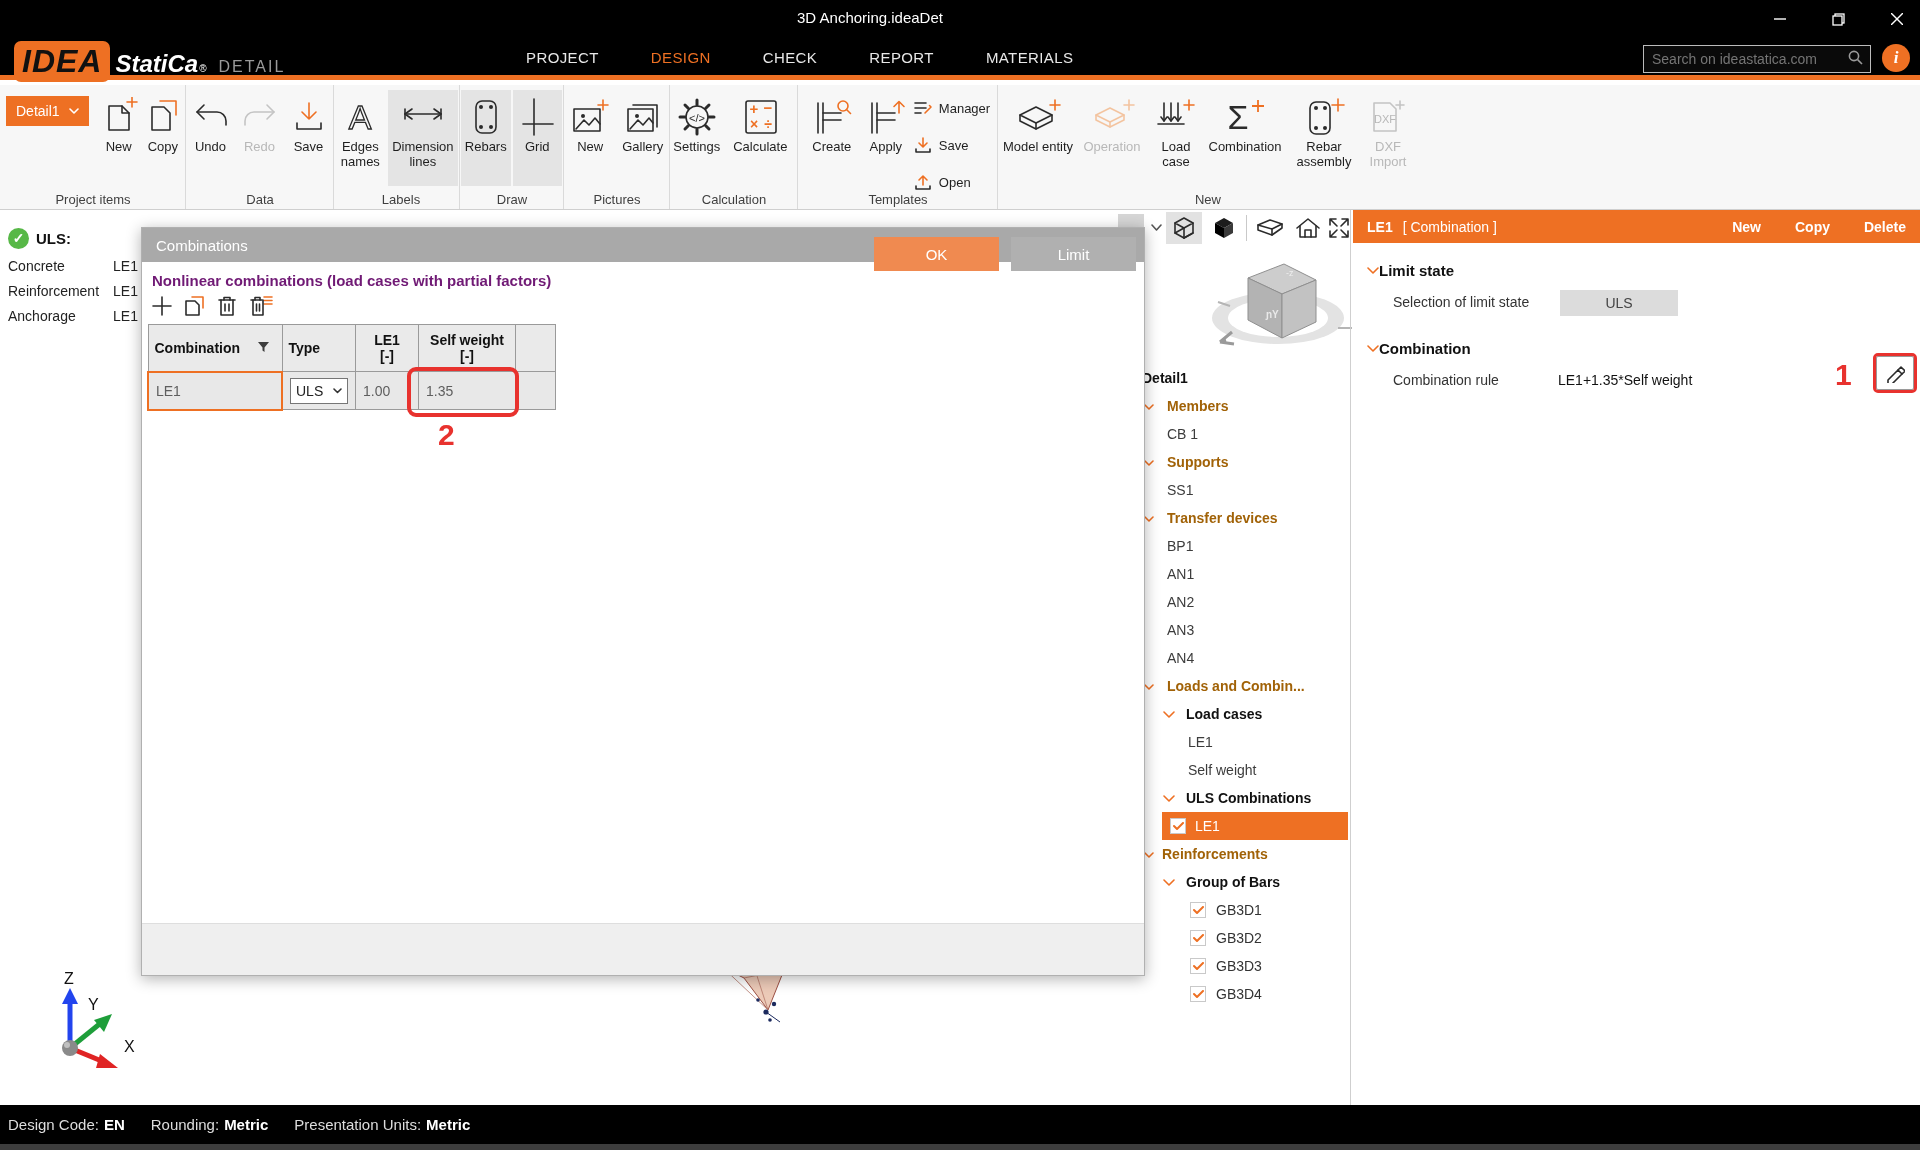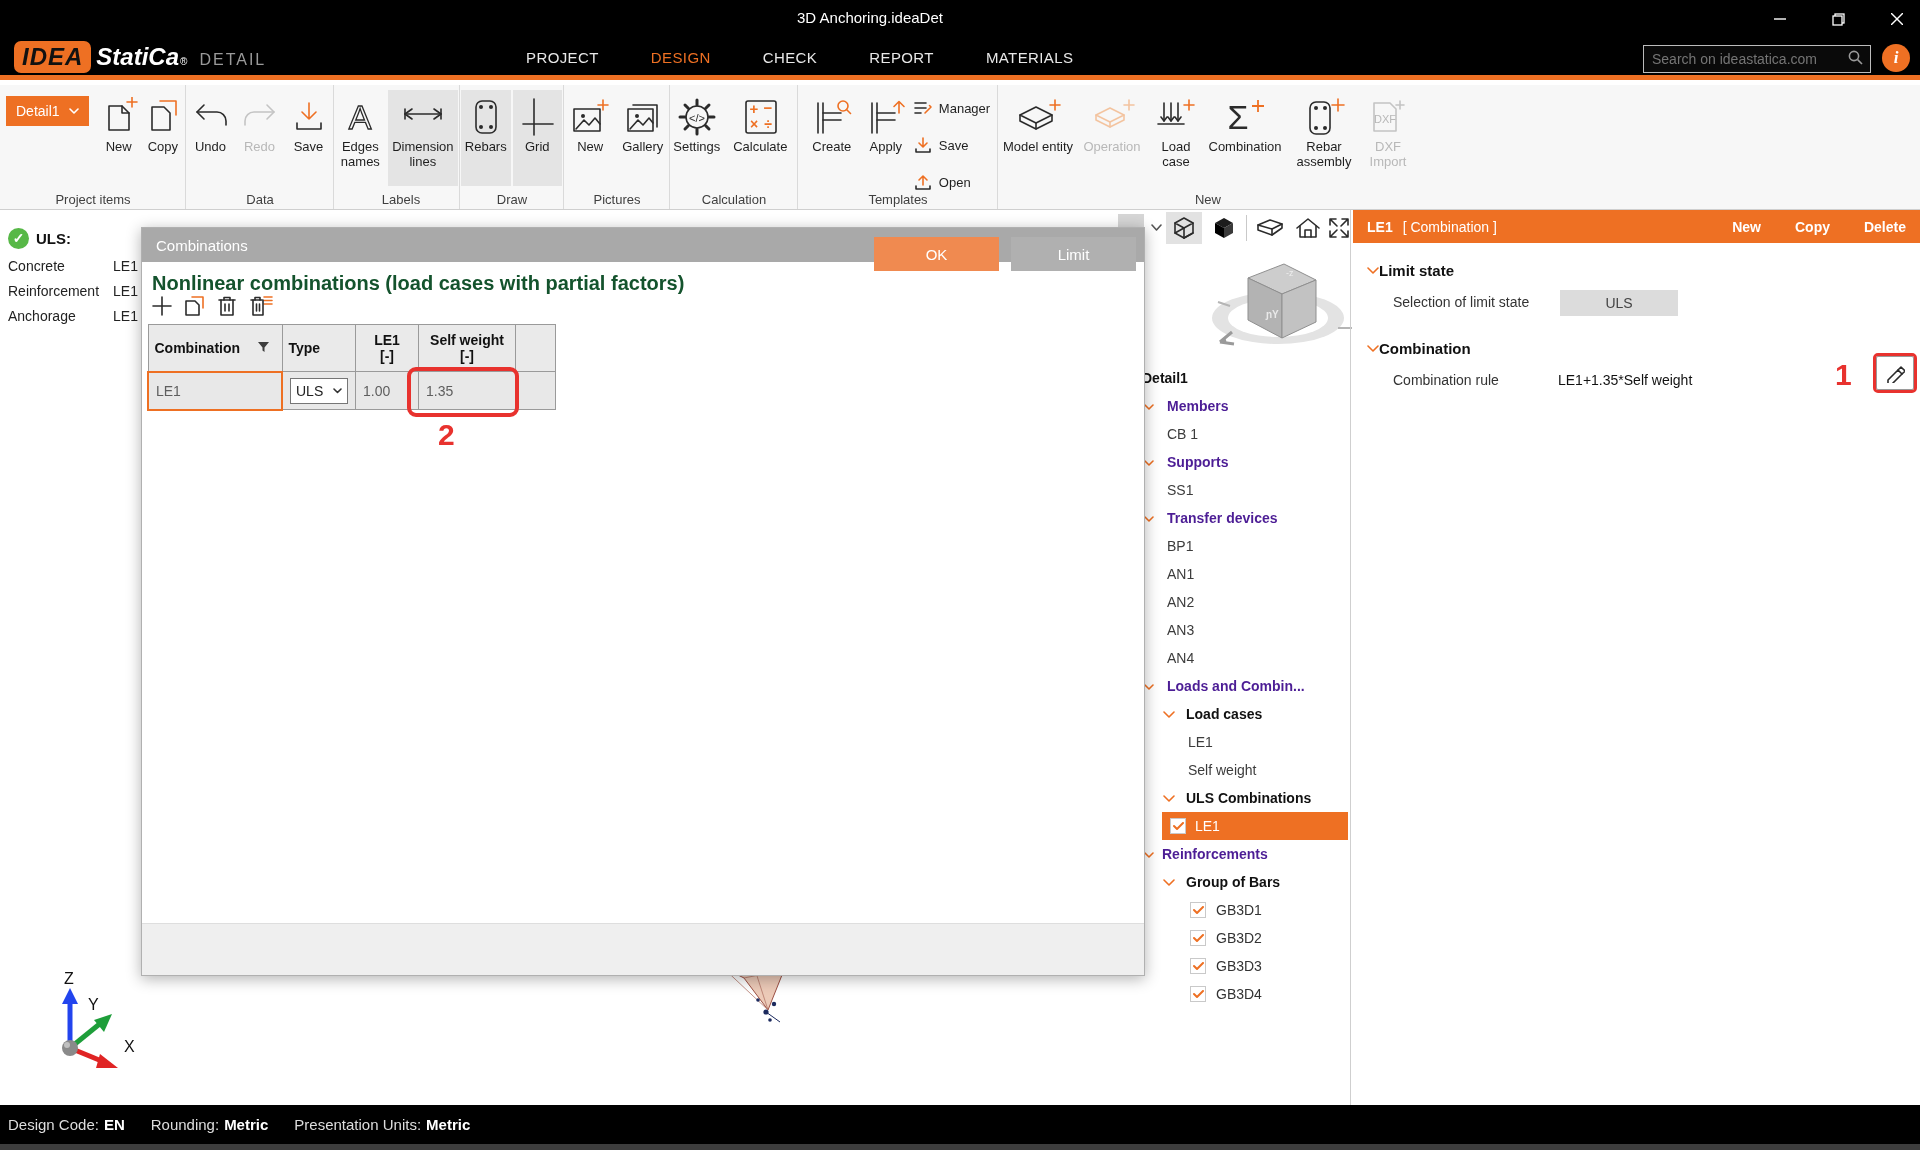--- a/index.html
+++ b/index.html
@@ -7,21 +7,21 @@
   .abs { position:absolute; }
 
   
   #titlebar { position:absolute; top:0; left:0; width:1920px; height:38px; background:#000; }
   #win-title { position:absolute; left:0; right:180px; top:9px; text-align:center; color:#fff; font-size:15px; }
   .winctl { position:absolute; top:0; width:46px; height:38px; display:flex; align-items:center; justify-content:center; color:#fff; }
 
   
   #appheader { position:absolute; top:38px; left:0; width:1920px; height:42px; background:#000; border-bottom:5px solid #ee7023; }
   #logo { position:absolute; left:14px; top:3px; display:flex; align-items:baseline; }
-  #logo-box { background:#ee7023; border-radius:7px; padding:2px 8px; color:#111; font-weight:bold; font-style:italic; font-size:24px; letter-spacing:1px; }
+  #logo-box { background:#ee7023; border-radius:7px; padding:2px 8px; color:#111; font-weight:bold; font-style:italic; font-size:32px; letter-spacing:1px; }
   #logo-statica { color:#fff; font-weight:bold; font-style:italic; font-size:24px; margin-left:5px; }
   #logo-reg { color:#fff; font-size:10px; margin-left:1px; vertical-align:super; }
   #logo-product { color:#9a9a9a; font-size:16px; letter-spacing:2px; margin-left:12px; }
   #nav { position:absolute; left:500px; top:0; height:42px; display:flex; }
   .mi { padding:0 26px; line-height:40px; color:#e8e8e8; font-size:15px; letter-spacing:.4px; cursor:default; }
   .mi.active { color:#ee7023; box-shadow:inset 0 -5px 0 #ee7023; }
   #searchbox { position:absolute; left:1643px; top:7px; width:228px; height:28px; background:#0a0a0a; border:1px solid #bcbcbc; display:flex; align-items:center; }
   #searchbox input { flex:1; background:transparent; border:none; outline:none; color:#cfcfcf; font-size:14px; padding:0 8px; font-family:"Liberation Sans",sans-serif; }
   #info-btn { position:absolute; left:1882px; top:6px; width:28px; height:28px; border-radius:50%; background:#ee7023; color:#fff; font-weight:bold; font-style:italic; font-size:17px; text-align:center; line-height:28px; font-family:"Liberation Serif",serif; }
 
@@ -58,21 +58,21 @@
   .vtb.activebg { background:#e2e2e2; }
   #vtb-sep { position:absolute; left:1246px; top:5px; width:1px; height:26px; background:#c9c9c9; }
   #vtb-partial { position:absolute; left:1118px; top:4px; width:26px; height:26px; background:#d6d6d6; }
 
   
   #tree { position:absolute; left:1140px; top:154px; width:208px; }
   .tnode { height:28px; display:flex; align-items:center; font-size:14px; color:#333; position:relative; }
   .tnode .tchev { position:absolute; left:23px; }
   .tnode .tchev.hid { left:4px; }
   .t-root { padding-left:2px; font-weight:bold; color:#111; }
-  .t-cat { padding-left:27px; font-weight:bold; color:#4c1d95; }
+  .t-cat { padding-left:27px; font-weight:bold; color:#a16207; }
   .t-item { padding-left:27px; color:#3c3c3c; }
   .t-cat2 { padding-left:46px; font-weight:bold; color:#111; }
   .t-item2 { padding-left:48px; color:#3c3c3c; }
   .t-sel { background:#ee7023; color:#fff; margin-left:22px; padding-left:8px; gap:9px; }
   .t-check { padding-left:50px; gap:10px; }
   .cbx { width:16px; height:16px; background:#fff; border:1px solid #c9c9c9; display:flex; align-items:center; justify-content:center; }
 
   
   #panel { position:absolute; left:1353px; top:0; width:567px; height:895px; background:#fff; }
   #panel-head { height:33px; background:#ee7023; color:#fff; display:flex; align-items:center; padding:0 14px; font-size:14px; }
@@ -82,21 +82,21 @@
   .prow-label { position:absolute; left:40px; font-size:14px; color:#333; }
   #uls-btn { position:absolute; left:207px; width:118px; height:26px; background:#dcdcdc; color:#444; font-size:14px; text-align:center; line-height:26px; }
   #comb-rule-val { position:absolute; left:205px; font-size:14px; color:#111; }
   #ann-1 { position:absolute; left:482px; top:148px; color:#e8322e; font-size:30px; font-weight:bold; }
   #pencil-btn { position:absolute; left:523px; top:146px; width:38px; height:34px; background:#fff; border:1px solid #9a9a9a; outline:3px solid #e8322e; border-radius:2px; display:flex; align-items:center; justify-content:center; }
 
   
   #dialog { position:absolute; left:141px; top:8px; width:1004px; height:749px; background:#fff; border:1px solid #b0b0b0; box-shadow:0 3px 14px rgba(0,0,0,.3);margin-top:9px; }
   #dlg-head { height:34px; background:#a9a9a9; color:#fff; font-size:15px; display:flex; align-items:center; padding:0 14px; }
   #dlg-close { margin-left:auto; color:#e8e8e8; font-size:16px; }
-  #dlg-sub { position:absolute; left:10px; top:44px; font-size:20px; font-weight:bold; color:#14532d; }
+  #dlg-sub { position:absolute; left:10px; top:44px; font-size:15px; font-weight:bold; color:#701a75; }
   #dlg-tools { position:absolute; left:9px; top:66px; display:flex; gap:9px; align-items:center; }
   #ctable { position:absolute; left:5px; top:96px; border-collapse:collapse; }
   #ctable th, #ctable td { border:1px solid #9a9a9a; font-size:14px; }
   #ctable th { background:#eaeaea; color:#111; font-weight:bold; height:47px; padding:2px 6px; text-align:left; vertical-align:middle; }
   #ctable td { background:#e8e8e8; color:#5e5e5e; height:38px; padding:0 7px; }
   .th-c { text-align:center !important; }
   .unit { font-weight:bold; }
   #cell-name { border:2px solid #ee7023 !important; }
   .typesel { width:58px; height:26px; background:#fff; border:1px solid #767676; display:flex; align-items:center; justify-content:space-between; padding:0 5px; color:#222; font-size:14px; }
   #redbox-2 { position:absolute; left:265px; top:139px; width:112px; height:50px; border:4px solid #e8322e; border-radius:9px; }

